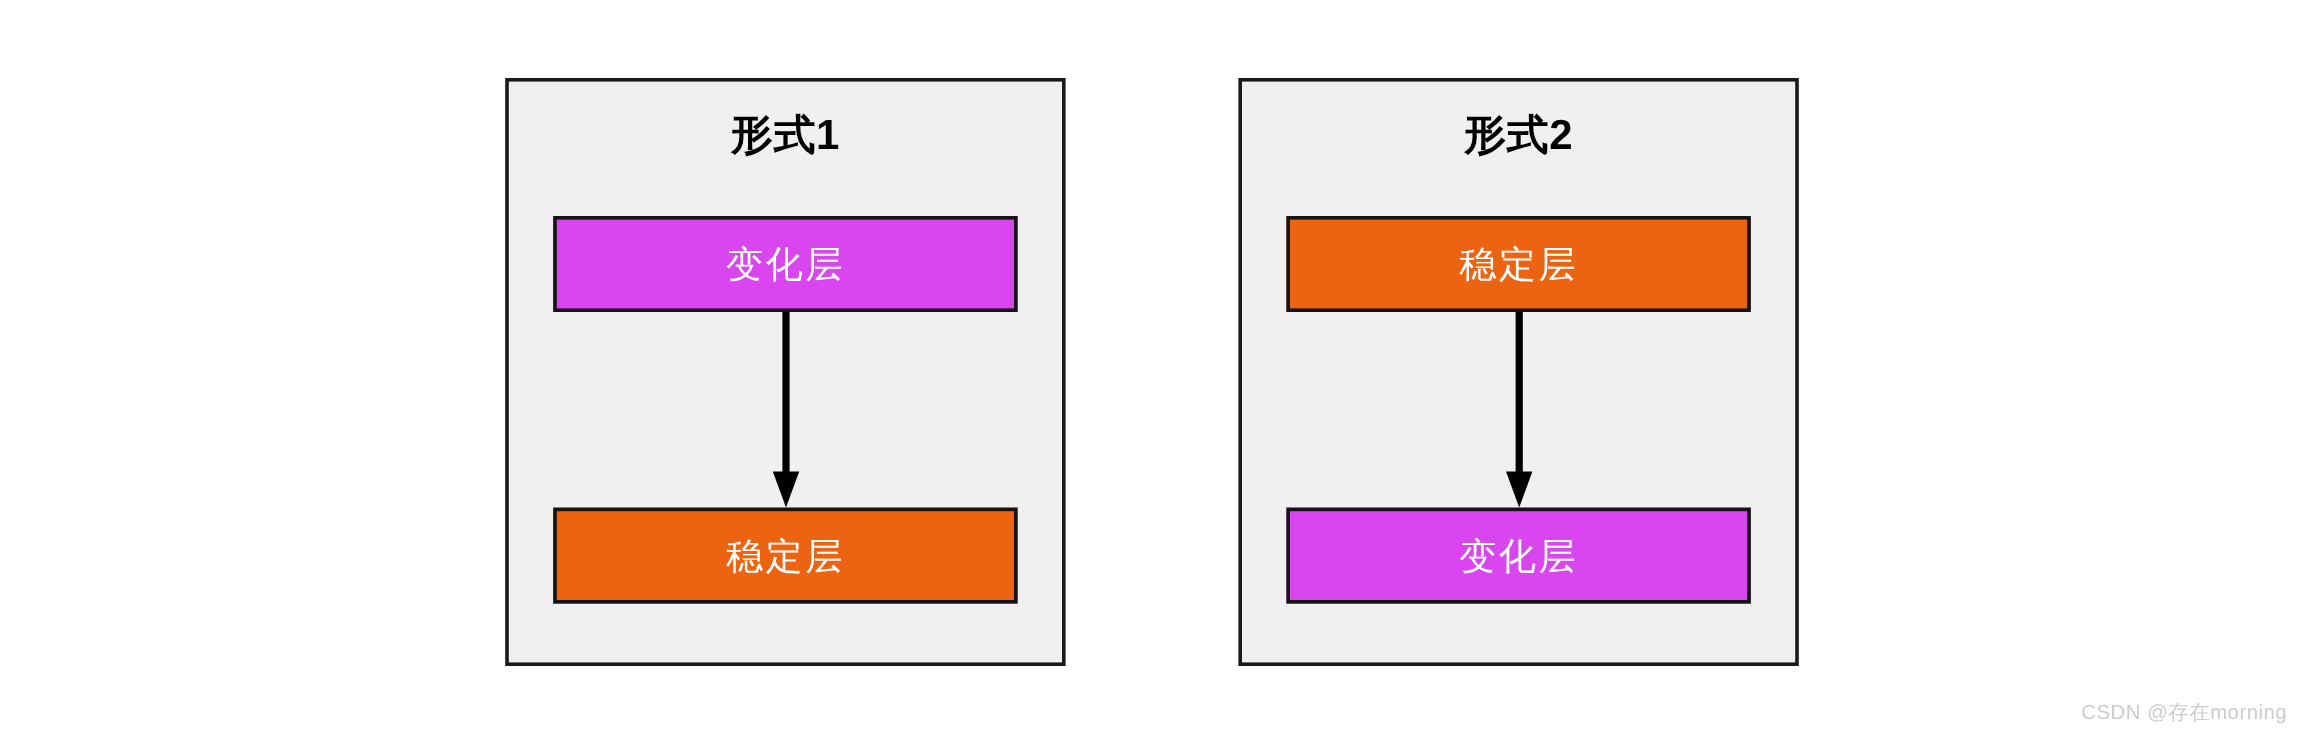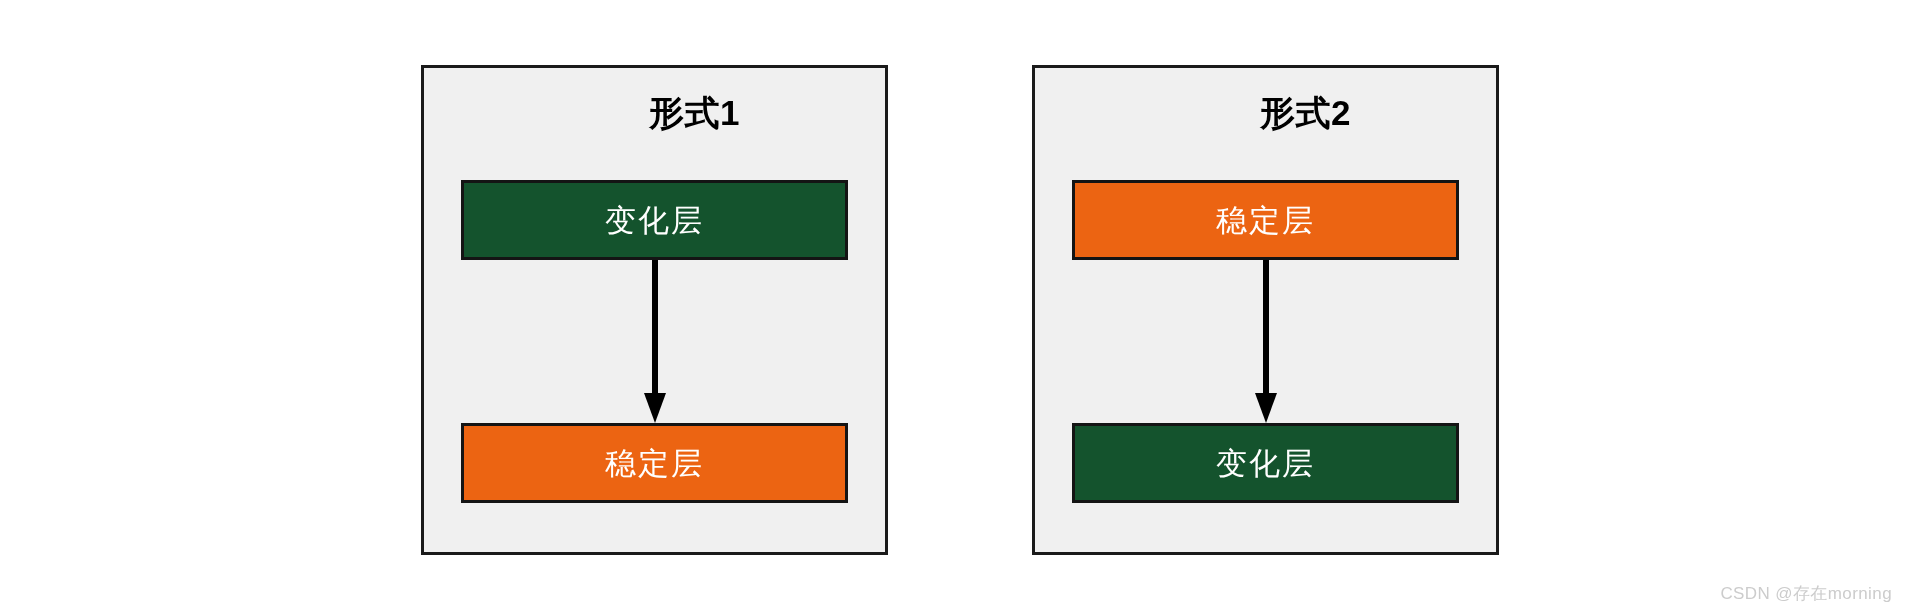--- a/index.html
+++ b/index.html
@@ -39,39 +39,38 @@
     position: absolute;
     top: 26px;
     left: 0;
     width: 100%;
     text-align: center;
     font-size: 35px;
     font-weight: bold;
     color: #000000;
     letter-spacing: 0.5px;
     line-height: 1.1;
-    margin-left: 40px;
   }
 
   
   .layer-box {
     position: absolute;
     left: 37px;
     width: 387px;
     height: 80px;
     box-sizing: border-box;
     border: 3px solid #141414;
     display: flex;
     align-items: center;
     justify-content: center;
   }
   .layer-box.top    { top: 112px; }
   .layer-box.bottom { top: 355px; }
 
-  .layer-box.blue   { background: #14532d; }
+  .layer-box.blue   { background: #d946ef; }
   .layer-box.orange { background: #ec6412; justify-content: center; }
 
   .layer-label {
     font-size: 31px;
     font-weight: normal;
     color: #ffffff;
     letter-spacing: 2px;
     line-height: 1;
   }
 
@@ -83,21 +82,21 @@
     width: 26px;
     height: 164px;
     margin-left: -13px;
     pointer-events: none;
   }
   .arrow svg { display: block; }
 
   
   #watermark {
     position: absolute;
-    right: 28px;
+    right: 14px;
     bottom: 8px;
     font-size: 17px;
     color: #cccccc;
     letter-spacing: 0.4px;
     white-space: nowrap;
   }
 </style>
 </head>
 <body>
 

